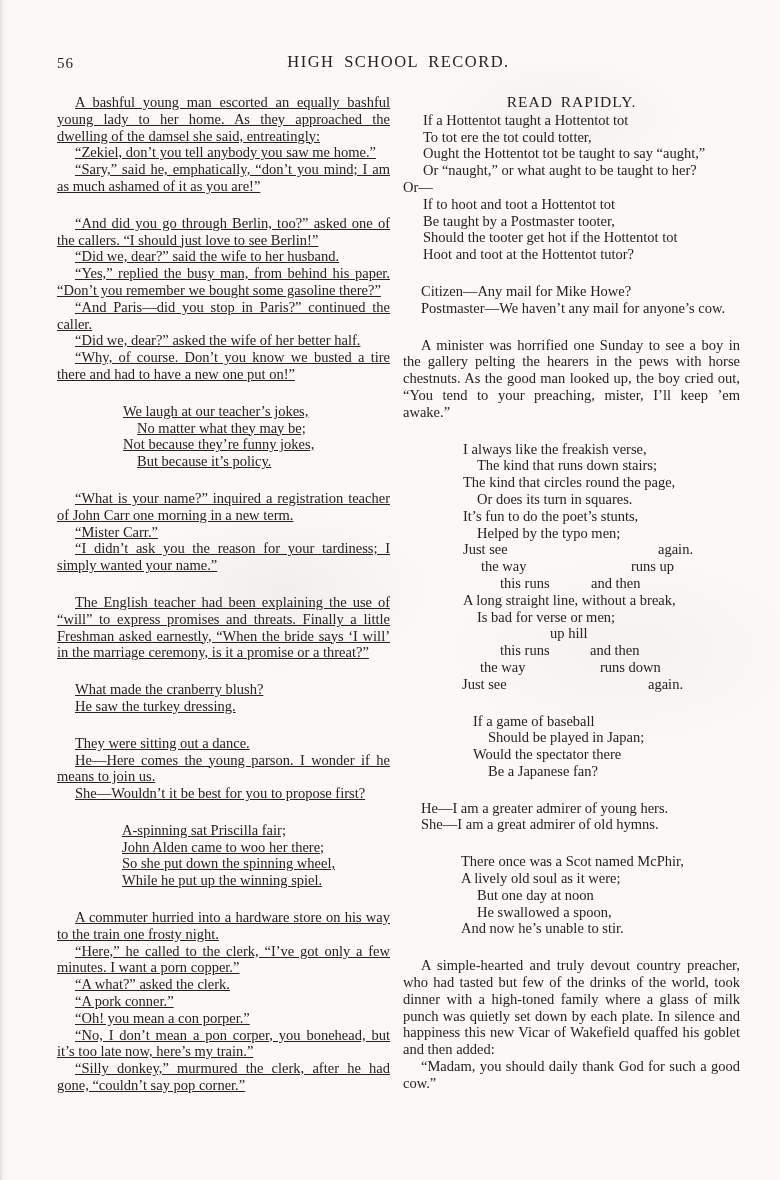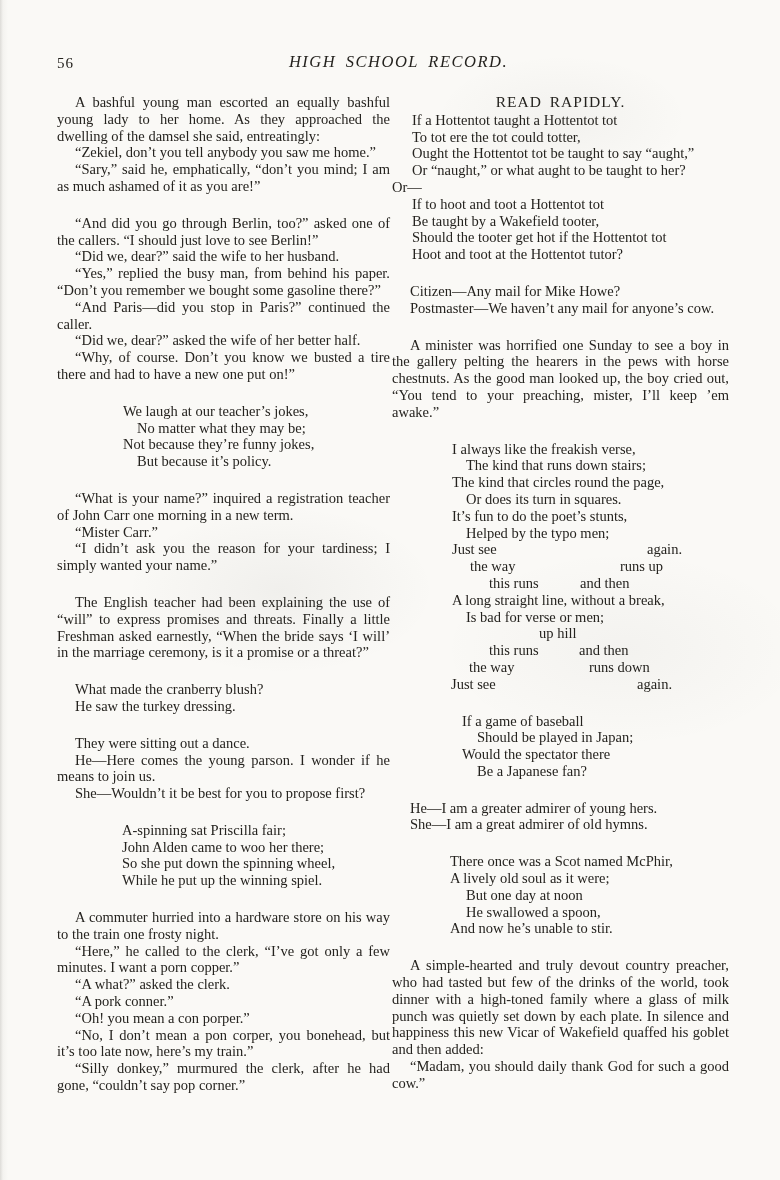--- a/index.html
+++ b/index.html
@@ -14,23 +14,23 @@
     background:
       radial-gradient(220px 120px at 36% 50%, rgba(60,60,55,0.05), rgba(0,0,0,0) 70%),
       radial-gradient(180px 90px at 72% 10%, rgba(60,60,55,0.04), rgba(0,0,0,0) 70%),
       radial-gradient(260px 140px at 80% 55%, rgba(60,60,55,0.035), rgba(0,0,0,0) 70%),
       linear-gradient(90deg, rgba(90,88,80,0.18) 0px, rgba(90,88,80,0.04) 3px, rgba(0,0,0,0) 8px),
       #faf9f6;
   }
   .sheet{position:absolute;left:57px;top:52px;width:683px;}
   .hdr{position:relative;height:26px;margin-bottom:16px;}
   .pnum{position:absolute;left:0;top:3px;font-size:15px;letter-spacing:1px;}
-  .ptitle{text-align:center;font-size:16.5px;letter-spacing:1.5px;word-spacing:4px;font-style:italic;}
+  .ptitle{text-align:center;font-size:16.5px;letter-spacing:1.5px;word-spacing:4px;}
   .cols{display:flex;}
-  .col-l{width:333px;margin-right:2px;}
+  .col-l{width:333px;margin-right:13px;text-decoration:underline;}
   .col-r{width:337px;}
   p{margin:0;font-size:14.5px;line-height:16.8px;}
   .prose p{text-align:justify;text-indent:18px;}
   .blk{margin-top:20px;}
   .blk-first{margin-top:0;}
   .verse p{text-indent:0;text-align:left;}
   .v-teachers p{margin-left:66px;}
   .v-teachers p:nth-child(even){margin-left:80px;}
   .v-priscilla p{margin-left:65px;}
   .v-hottentot p{margin-left:20px;}
@@ -134,21 +134,21 @@
 
         <div class="blk blk-first">
           <div class="sec-head">READ RAPIDLY.</div>
           <div class="verse v-hottentot">
             <p>If a Hottentot taught a Hottentot tot</p>
             <p>To tot ere the tot could totter,</p>
             <p>Ought the Hottentot tot be taught to say “aught,”</p>
             <p>Or “naught,” or what aught to be taught to her?</p>
             <p class="flush">Or—</p>
             <p>If to hoot and toot a Hottentot tot</p>
-            <p>Be taught by a Wakefield tooter,</p>
+            <p>Be taught by a Postmaster tooter,</p>
             <p>Should the tooter get hot if the Hottentot tot</p>
             <p>Hoot and toot at the Hottentot tutor?</p>
           </div>
         </div>
 
         <div class="prose blk">
           <p>Citizen—Any mail for Mike Howe?</p>
           <p>Postmaster—We haven’t any mail for anyone’s cow.</p>
         </div>
 

